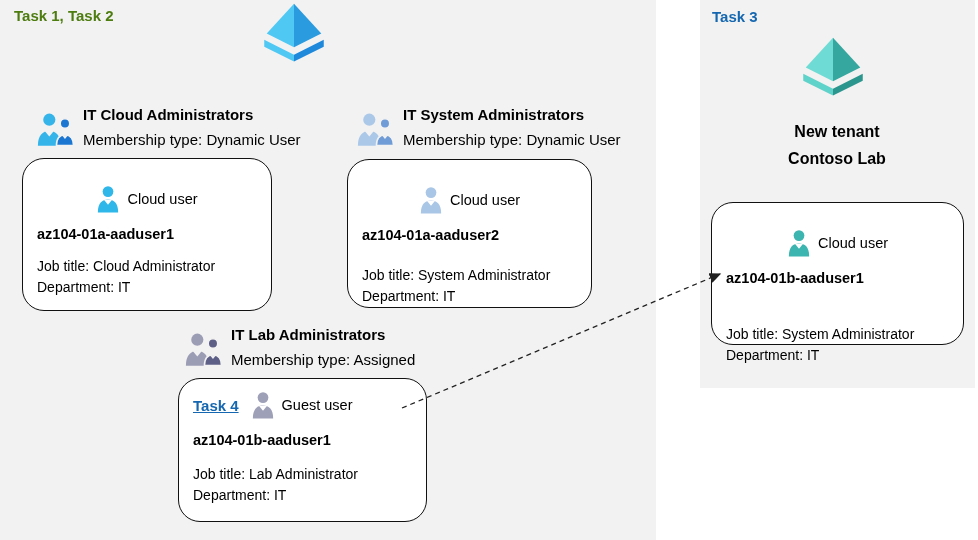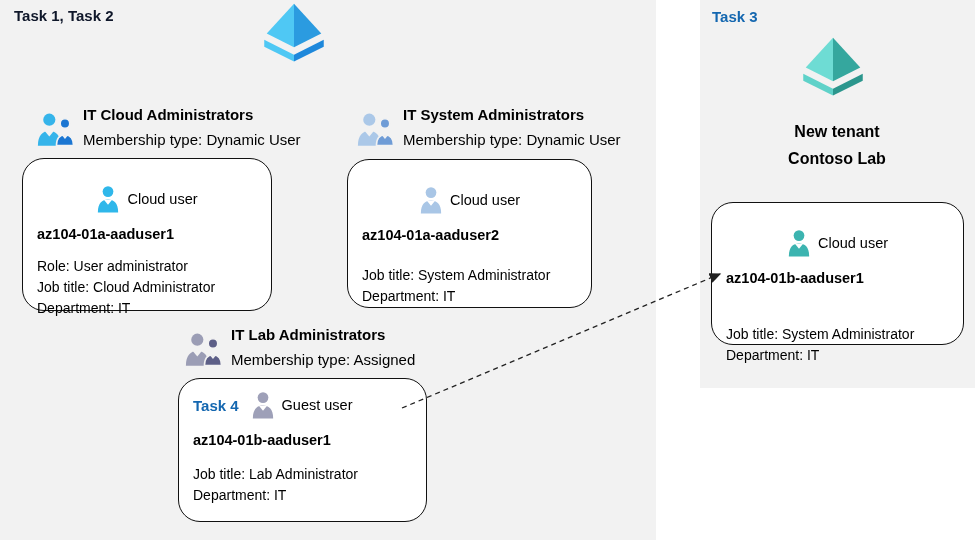--- a/index.html
+++ b/index.html
@@ -5,39 +5,39 @@
   html,body{margin:0;padding:0;background:#fff;}
   #canvas{
     position:relative;width:978px;height:540px;background:#ffffff;overflow:hidden;
     font-family:"Liberation Sans",sans-serif;color:#000;
   }
   .panel{position:absolute;background:#f2f2f2;}
   #left-panel{left:0;top:0;width:656px;height:540px;}
   #right-panel{left:700px;top:0;width:275px;height:388px;}
 
   .task{position:absolute;font-weight:700;font-size:15px;white-space:nowrap;}
-  .task-dark{color:#0f172a;}
+  .task-dark{color:#4d7c0f;}
   .task-blue{color:#1467b0;}
 
   .diamond{position:absolute;}
   .tenant-title{position:absolute;text-align:center;font-weight:700;font-size:16px;line-height:27px;white-space:nowrap;}
 
   .group{position:absolute;display:flex;gap:9px;font-size:15px;}
   .group svg{width:38px;height:40px;margin-top:6px;flex:none;}
   .gtxt{line-height:24.5px;white-space:nowrap;}
   .gname{font-weight:700;}
 
   .card{
     position:absolute;background:#fff;border:1.5px solid #111;border-radius:22px;
     font-size:14px;box-sizing:border-box;
   }
   .hdr{display:flex;align-items:center;justify-content:center;gap:7px;margin-top:26px;font-size:14.5px;}
   .hdr svg{width:24px;height:28px;flex:none;}
   .hdr.left{justify-content:flex-start;padding-left:14px;}
-  .task-inline{color:#1467b0;font-weight:700;font-size:15px;margin-right:5px;}
+  .task-inline{color:#1467b0;font-weight:700;font-size:15px;margin-right:5px;text-decoration:underline;}
   .name{font-weight:700;margin:13px 14px 0;font-size:14.5px;white-space:nowrap;}
   .details{margin:14px 14px 0;line-height:21px;}
   .details .row{white-space:nowrap;}
   .details.m22{margin-top:22px;}
   .details.m16{margin-top:16px;}
   .details.m38{margin-top:38px;}
   .b{font-weight:400;text-align:right;}
 
   #arrow-layer{position:absolute;left:0;top:0;pointer-events:none;}
 </style>
@@ -102,21 +102,20 @@
         <g fill="#2fb7ea">
           <circle cx="13" cy="7" r="5.8"></circle>
           <path d="M2 29.5 C2 19.5 6.5 15.6 13 15.6 C19.5 15.6 24 19.5 24 29.5 Z"></path>
         </g>
         <polygon points="8.6,15.8 17.4,15.8 13,21.2" fill="#fff"></polygon>
       </svg>
       <span>Cloud user</span>
     </div>
     <div class="name">az104-01a-aaduser1</div>
     <div class="details">
-      <div class="row"><span class="b">Role:</span> <span>User administrator</span></div>
       <div class="row"><span class="b">Job title:</span> <span>Cloud Administrator</span></div>
       <div class="row"><span class="b">Department:</span> <span>IT</span></div>
     </div>
   </div>
 
   <div class="card" style="left:347px;top:159px;width:245px;height:149px;">
     <div class="hdr">
       <svg viewBox="0 0 26 30">
         <g fill="#a9c6e6">
           <circle cx="13" cy="7" r="5.8"></circle>

